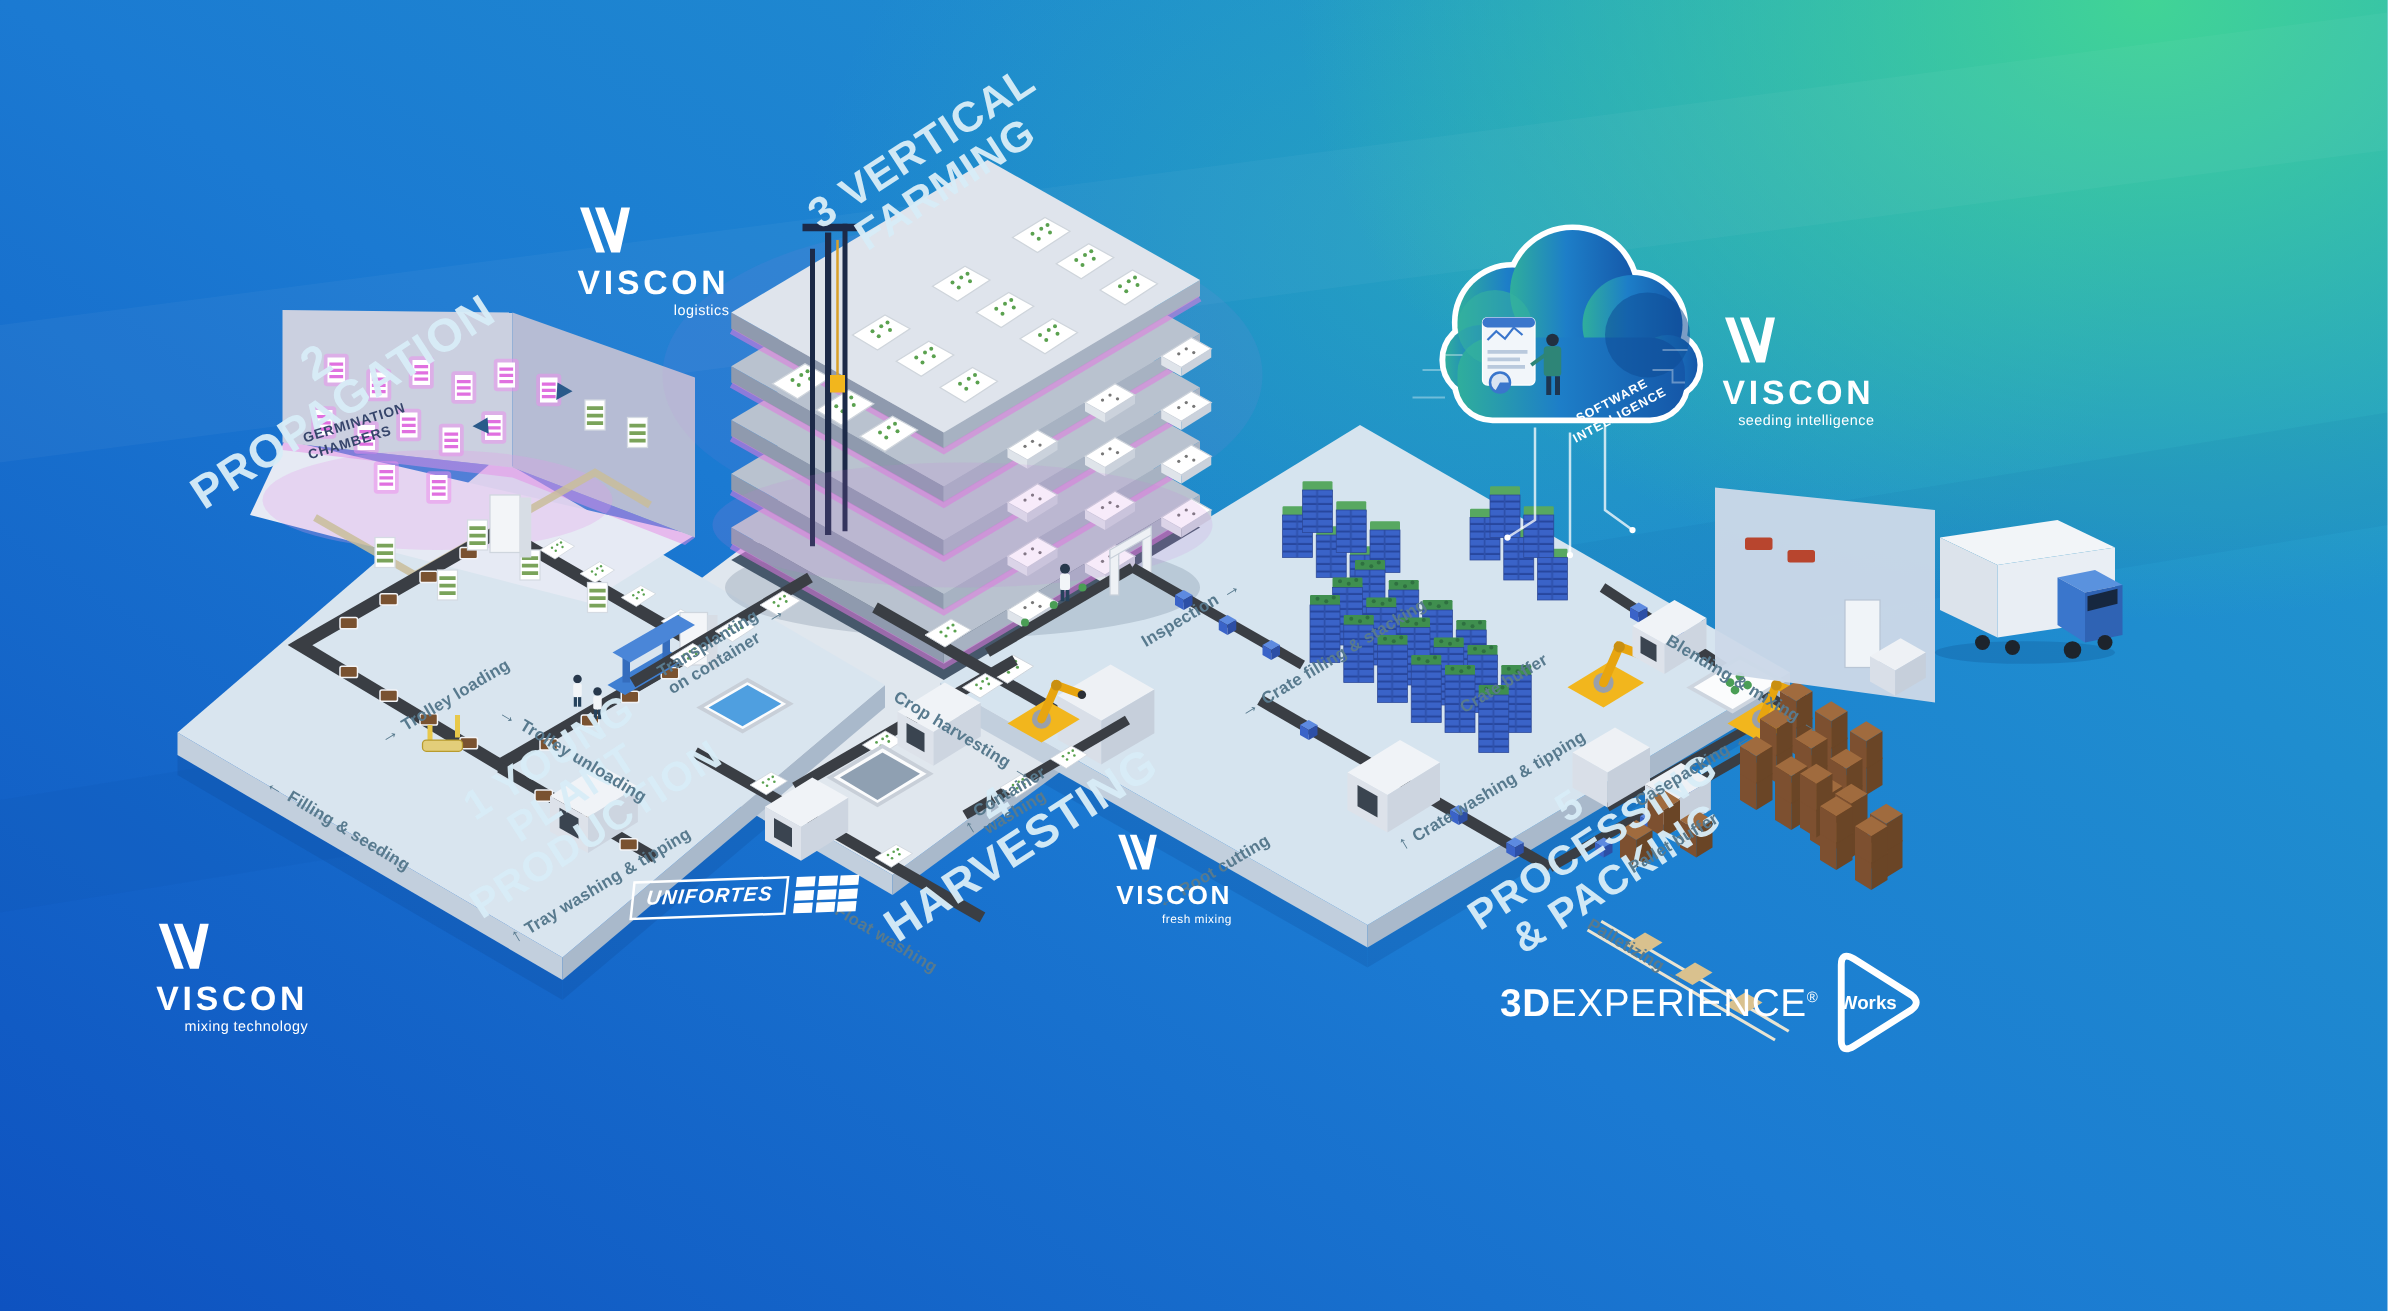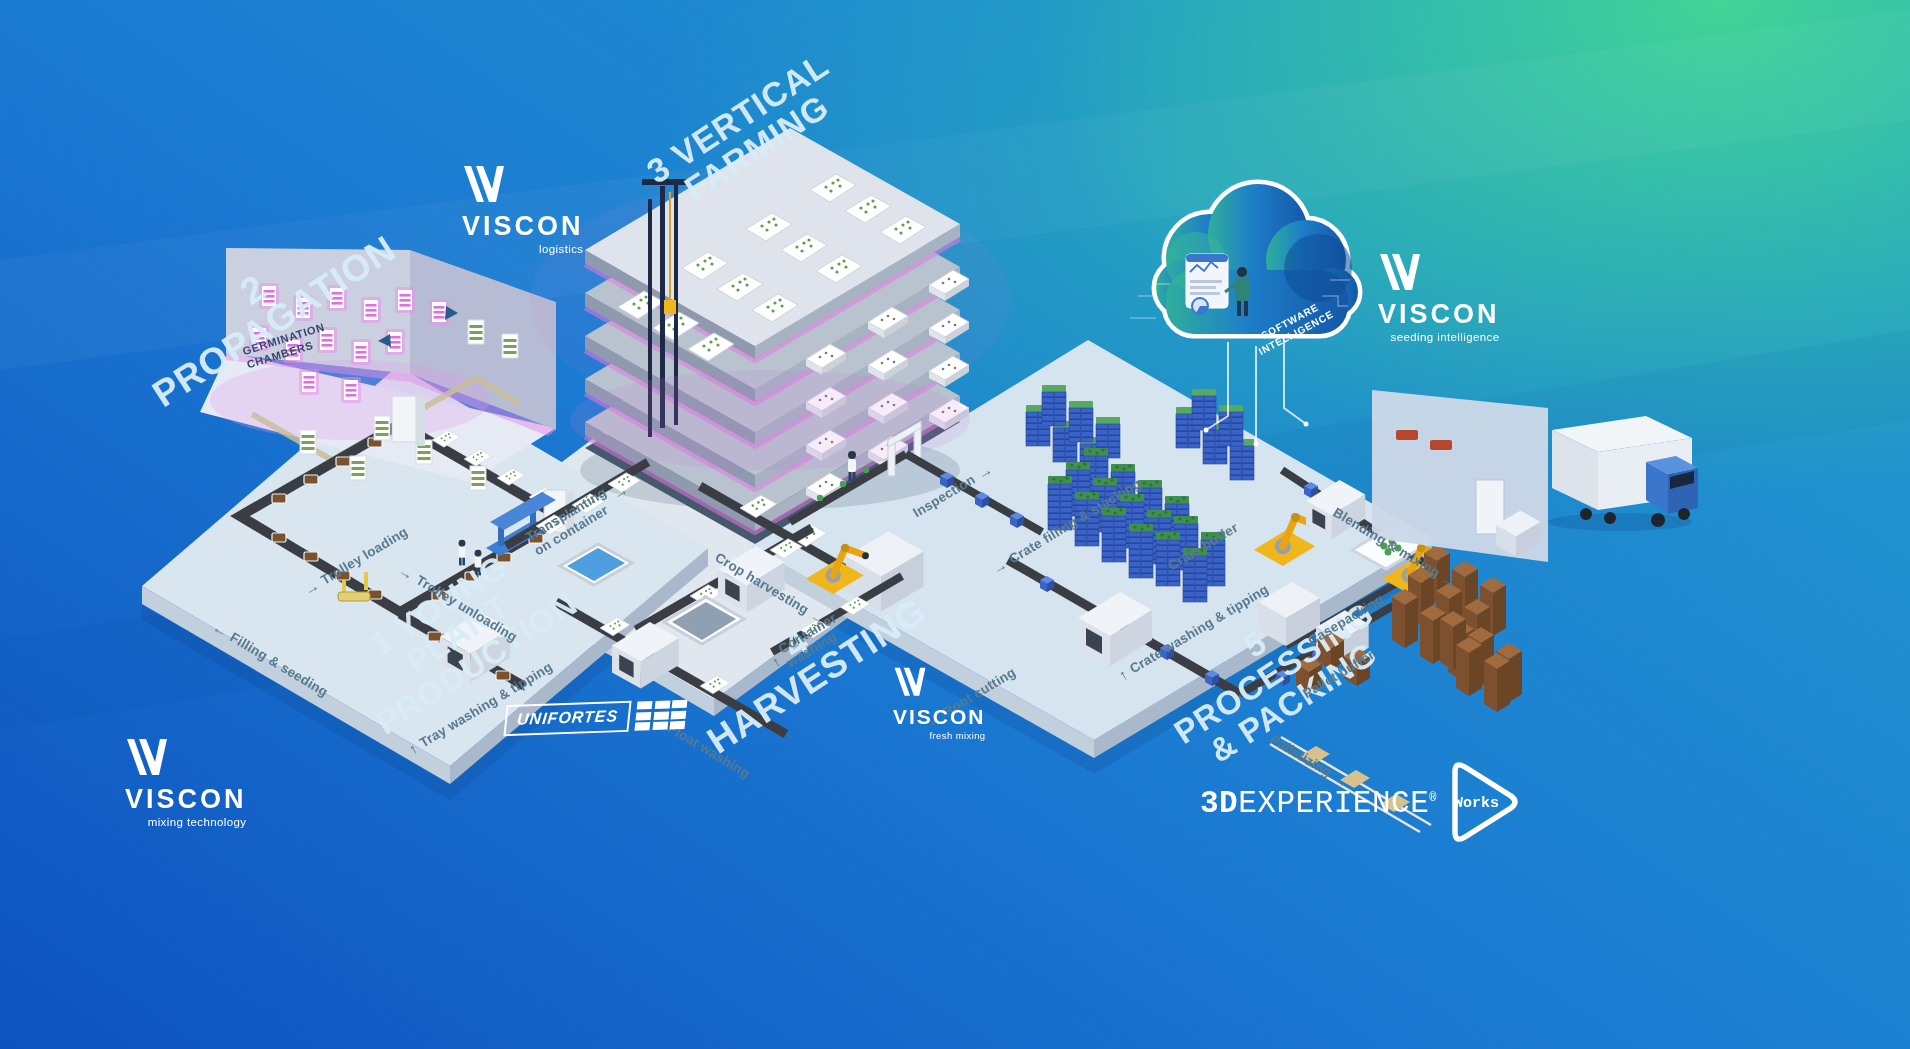--- a/index.html
+++ b/index.html
@@ -52,21 +52,21 @@
   .viscon.sm .v-tag{font-size:9.5px;}
 
   
   .uni{position:absolute;left:505px;top:702px;display:flex;align-items:center;gap:6px;transform:rotate(-2deg);}
   .uni-box{border:2.5px solid #fff;padding:4px 10px 5px;font-style:italic;font-weight:bold;
     font-size:16px;color:#fff;letter-spacing:1px;transform:skewX(-8deg);}
   .uni-grid{display:grid;grid-template-columns:repeat(3,15px);gap:2.5px;transform:skewX(-8deg);}
   .uni-grid div{height:8px;background:#fff;}
 
   
-  .dex{position:absolute;left:1200px;top:756px;display:flex;align-items:center;color:#fff;font-family:Liberation Mono, monospace;}
+  .dex{position:absolute;left:1200px;top:756px;display:flex;align-items:center;color:#fff;}
   .dex-text{font-size:31px;letter-spacing:.5px;}
   .dex-text b{font-weight:bold;}
   .dex-text sup{font-size:12px;}
   .dex-badge{position:relative;width:80px;height:94px;margin-left:6px;}
   .dex-badge svg{width:80px;height:94px;}
   .dex-works{position:absolute;left:11px;top:50%;transform:translateY(-50%);font-size:15px;font-weight:bold;}
 
   
   .cloud-lbl{
     position:absolute;left:1240px;top:314px;width:106px;

